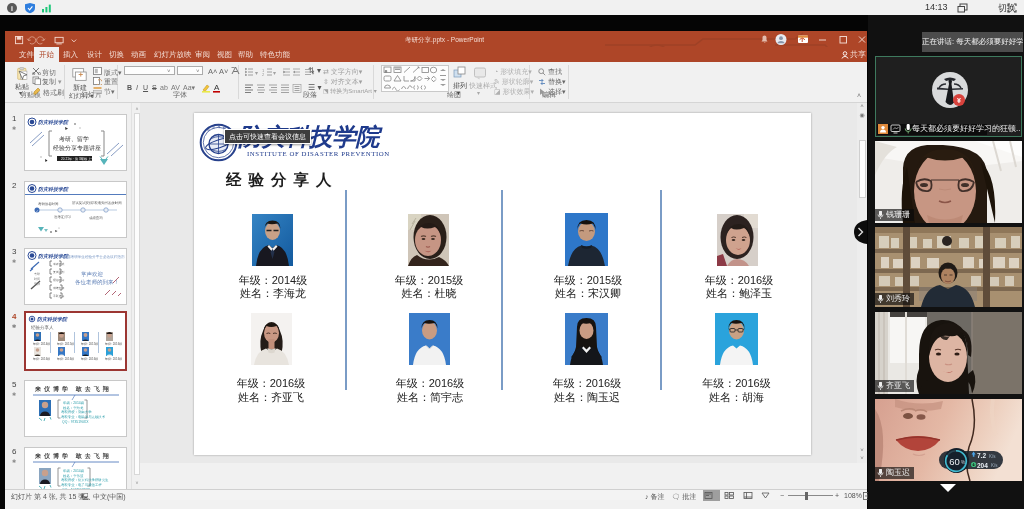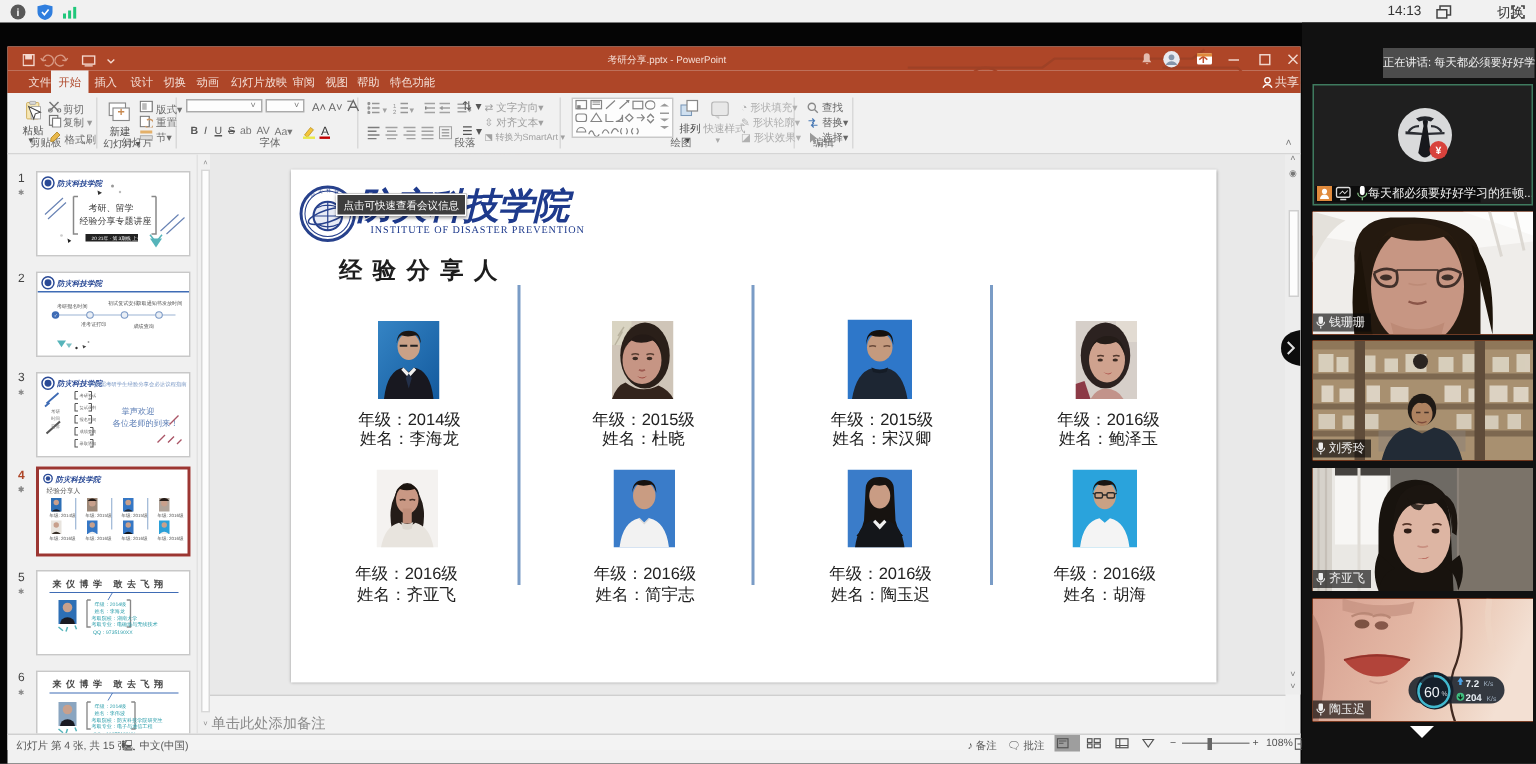--- a/index.html
+++ b/index.html
@@ -642,23 +642,20 @@
         <div class="abs" style="left:492.5px;top:264px;width:100px;text-align:center;font-size:11px;color:#222;line-height:13.5px;">年级：2016级<br>姓名：胡海</div>
       </div>
     </div>
     <div id="vscroll">
       <div class="abs" style="left:1px;top:0;width:8px;height:8px;color:#777;font-size:6px;text-align:center;">˄</div>
       <div class="abs" style="left:1px;top:8px;width:8px;height:8px;color:#777;font-size:6px;text-align:center;">◉</div>
       <div class="abs" style="left:1.5px;top:37px;width:7px;height:58px;background:#fdfdfd;border:1px solid #cfcfcf;"></div>
       <div class="abs" style="left:1px;top:344px;width:8px;height:8px;color:#777;font-size:6px;text-align:center;">˅</div>
       <div class="abs" style="left:1px;top:352px;width:8px;height:8px;color:#777;font-size:6px;text-align:center;">˅</div>
     </div>
-    <div id="notes">
-        <div style="position:absolute;left:1px;top:12px;font-size:9.5px;color:#8a8a8a;">单击此处添加备注</div>
-      </div>
     <div id="statusbar">
       <div class="abs" style="left:6px;top:2px;">幻灯片 第 4 张, 共 15 张</div>
       <div class="abs" style="left:76px;top:2px;">🖳</div>
       <div class="abs" style="left:88px;top:2px;">中文(中国)</div>
       <div class="abs" style="left:640px;top:2px;">♪ 备注　🗨 批注</div>
       <div class="abs" style="left:698px;top:0;width:17px;height:11px;background:#9e9e9e;"></div>
       <svg class="abs" style="left:695px;top:0" width="130" height="11" viewBox="0 0 130 11">
         <g stroke="#555" stroke-width="0.8" fill="none">
           <rect x="5" y="2.5" width="7" height="6"></rect>
             <path d="M6 4 h5 M6 5.5 h3"></path>

